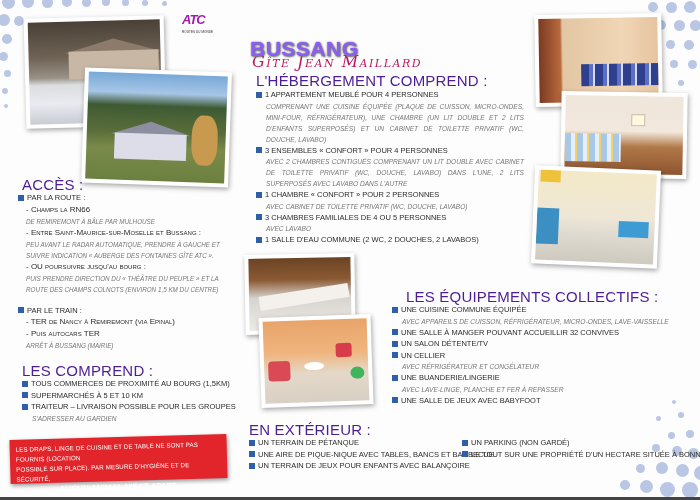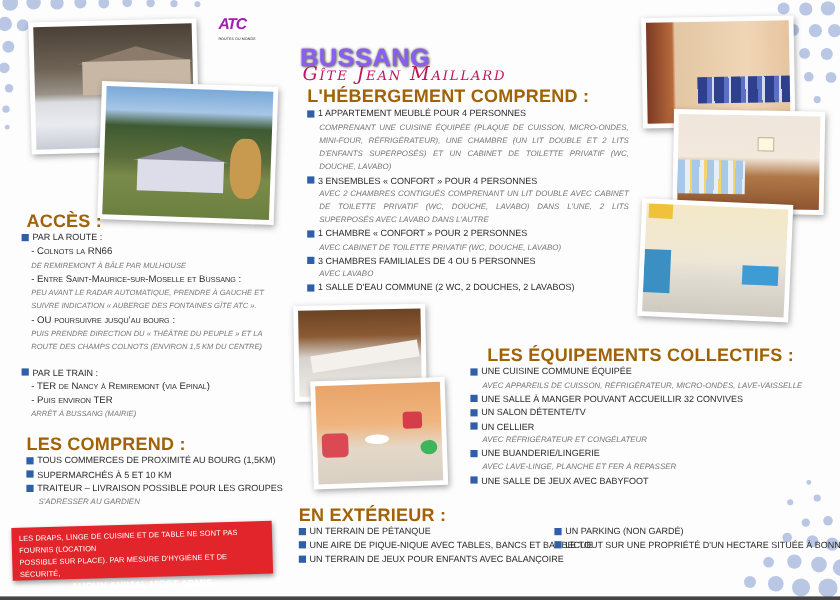--- a/index.html
+++ b/index.html
@@ -46,21 +46,21 @@
 
     
     .logo { position: absolute; left: 182px; top: 11px; width: 40px; }
     .logo-mark { font-family: Liberation Sans, sans-serif; font-weight: bold; font-style: italic; color: #a21caf; font-size: 13px; letter-spacing: -1px; line-height: 17px; }
     .logo-sub { font-size: 3px; color: #222; margin-top: 2px; letter-spacing: 0.1px; }
 
     
     .gite-title { position: absolute; left: 252px; top: 11px; font-family: "DejaVu Serif", serif; font-style: italic; font-variant: small-caps; color: #be185d; font-size: 16px; letter-spacing: 1.5px; margin-top: 41px; }
     .town-title { position: absolute; left: 250px; top: 37px; font-family: "Liberation Sans", sans-serif; font-weight: bold; font-size: 21px; color: #8b5cf6; letter-spacing: 0.5px; text-shadow: 0 0 2px #777, 1px 1px 2px #666; }
 
-    .h2 { position: absolute; font-family: "Liberation Sans", sans-serif; font-weight: bold; color: #a16207; font-size: 15px; letter-spacing: 0.2px; white-space: nowrap; }
+    .h2 { position: absolute; font-family: "Liberation Sans", sans-serif; font-weight: normal; color: #4c1d95; font-size: 15px; letter-spacing: 0.2px; white-space: nowrap; }
 
     .list { position: absolute; }
     .item { font-size: 7.5px; font-variant: small-caps; text-transform: uppercase; color: #2b2b2b; line-height: 11.5px; white-space: nowrap; }
     .item .sq { display: inline-block; width: 6px; height: 6px; background: #2f5fa8; margin-right: 3px; vertical-align: -0.5px; }
     .sub { font-size: 6.6px; font-style: italic; text-transform: uppercase; color: #777; line-height: 11px; padding-left: 10px; white-space: nowrap; }
     .subj { text-align: justify; white-space: normal; }
     .dash { font-size: 8px; font-variant: small-caps; color: #2b2b2b; line-height: 12px; padding-left: 8px; white-space: nowrap; }
     .sub2 { font-size: 6.3px; font-style: italic; text-transform: uppercase; color: #777; line-height: 11px; padding-left: 8px; white-space: nowrap; }
     .gap { height: 10px; }
 
@@ -173,32 +173,32 @@
     <div class="img kitchen">
         <div class="top"></div>
         <div class="cab"></div>
         <div class="table"></div>
       </div>
   </div>
 
   <div class="h2" style="left:22px;top:176px;">ACCÈS :</div>
   <div class="list" style="left:18px;top:192px;width:215px;">
     <div class="item"><span class="sq"></span><span>Par la route :</span></div>
-    <div class="dash">- Colnots la RN66</div>
+    <div class="dash">- Champs la RN66</div>
     <div class="sub2">de Remiremont à Bâle par Mulhouse</div>
     <div class="dash">- Entre Saint-Maurice-sur-Moselle et Bussang :</div>
     <div class="sub2">peu avant le radar automatique, prendre à gauche et</div>
     <div class="sub2">suivre indication « Auberge des Fontaines Gîte ATC ».</div>
     <div class="dash">- OU poursuivre jusqu'au bourg :</div>
     <div class="sub2">puis prendre direction du « Théâtre du Peuple » et la</div>
     <div class="sub2">route des Champs Colnots (environ 1,5 km du centre)</div>
     <div class="gap"></div>
     <div class="item"><span class="sq"></span><span>Par le train :</span></div>
     <div class="dash">- TER de Nancy à Remiremont (via Epinal)</div>
-    <div class="dash">- Puis environ TER</div>
+    <div class="dash">- Puis autocars TER</div>
     <div class="sub2">Arrêt à Bussang (Mairie)</div>
   </div>
 
   <div class="h2" style="left:22px;top:362px;">LES COMPREND :</div>
   <div class="list" style="left:22px;top:378px;width:210px;">
     <div class="item"><span class="sq"></span><span>Tous commerces de proximité au bourg (1,5km)</span></div>
     <div class="item"><span class="sq"></span><span>Supermarchés à 5 et 10 km</span></div>
     <div class="item"><span class="sq"></span><span>Traiteur – livraison possible pour les groupes</span></div>
     <div class="sub">s'adresser au gardien</div>
   </div>

